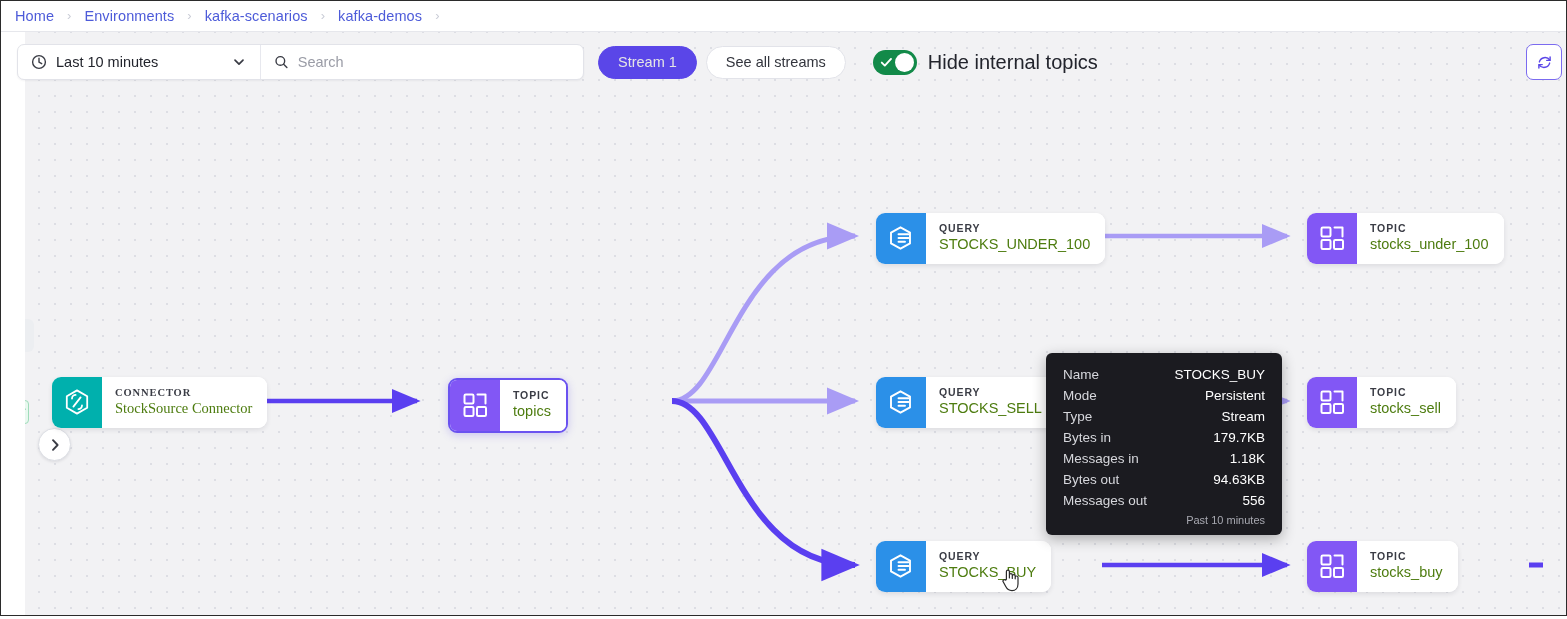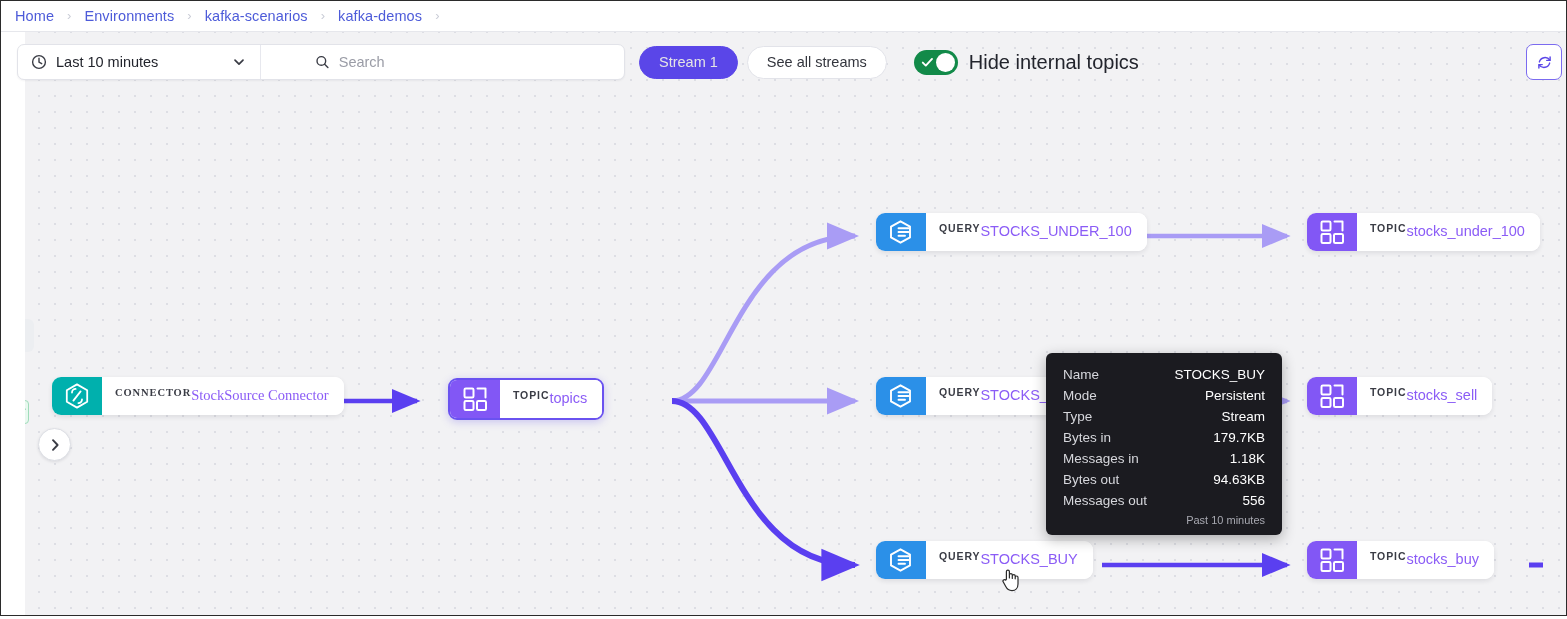--- a/index.html
+++ b/index.html
@@ -100,21 +100,20 @@
     z-index: 30;
   }
   .filter-group {
     display: flex; align-items: flex-end;
     background: #ffffff;
     border: 1px solid #e2e3e9;
     border-radius: 7px;
     height: 36px;
     box-shadow: 0 1px 2px rgba(20,20,40,.05);
     overflow: hidden;
-    gap: 41px;
   }
   .time-select {
     display: flex; align-items: center; gap: 9px;
     padding: 0 14px 0 13px;
     height: 100%;
     min-width: 243px;
     cursor: pointer;
     border-right: 1px solid #e7e8ee;
   }
   .time-label {
@@ -209,34 +208,34 @@
   .node-icon {
     width: 50px;
     display: flex; align-items: center; justify-content: center;
     flex: 0 0 50px;
   }
   .icon-topic { background: #8257f5; }
   .icon-query { background: #2b90e8; }
   .icon-connector { background: #00b0ad; }
   .node-body {
     padding: 9px 15px 10px 13px;
-    display: flex; flex-direction: row; justify-content: center;
+    display: flex; flex-direction: column; justify-content: center;
     background: #ffffff;
   }
   .node-kind {
     font-size: 10.5px;
     font-weight: bold;
     letter-spacing: .9px;
     color: #3a3c45;
     text-transform: uppercase;
     line-height: 1.25;
   }
   .node-name {
     font-size: 14.5px;
-    color: #8b5cf6;
+    color: #4d7c0f;
     line-height: 1.3;
     white-space: nowrap;
   }
 
   
   .edges { position: absolute; left: 0; top: 0; width: 1543px; height: 588px; z-index: 5; }
 
   
   .tooltip {
     position: absolute;

